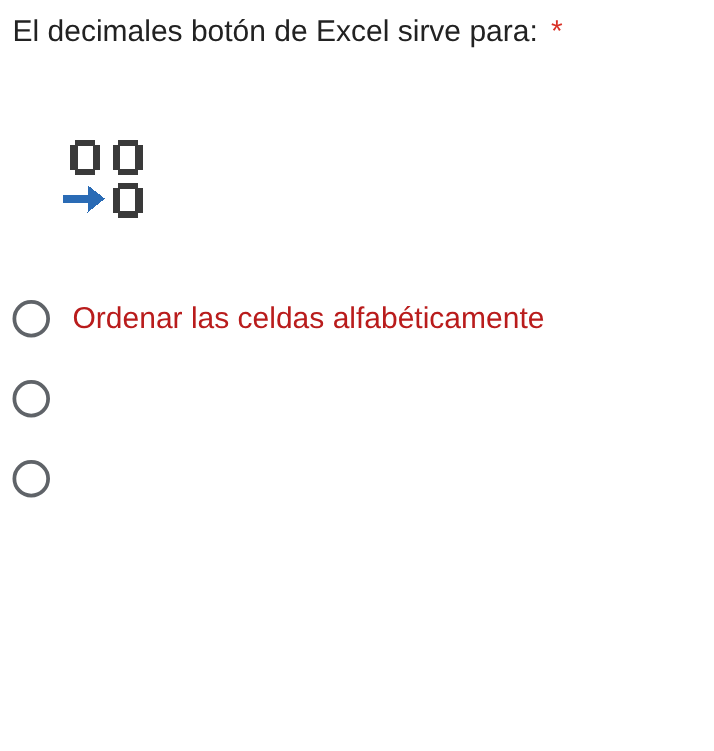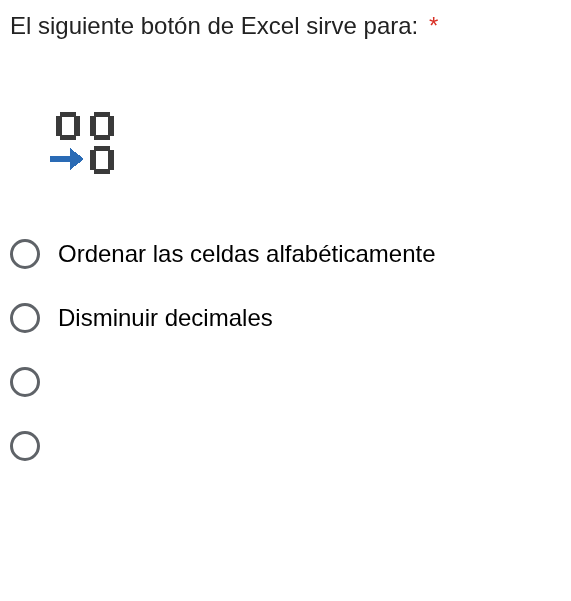--- a/index.html
+++ b/index.html
@@ -32,28 +32,28 @@
   }
   .radio {
     width: 30px;
     height: 30px;
     border: 3px solid #5f6368;
     border-radius: 50%;
     flex: 0 0 auto;
   }
   .opt-label {
     font-size: 24px;
-    color: #000000;
+    color: #b91c1c;
   }
 </style>
 </head>
 <body>
 
 <div class="question">
-  <span>El siguiente botón de Excel sirve para:</span>
+  <span>El decimales botón de Excel sirve para:</span>
   <span class="req">*</span>
 </div>
 
 <div class="icon-wrap">
   <svg width="80" height="70" viewBox="0 0 80 70" shape-rendering="crispEdges">
 
     <g fill="#3a3a3a">
 
       <rect x="10" y="2" width="16" height="5"></rect>
       <rect x="6" y="6" width="6" height="20"></rect>
@@ -82,24 +82,20 @@
   </svg>
 </div>
 
 <div class="options">
 
   <label class="option">
     <span class="radio"></span>
     <span class="opt-label">Ordenar las celdas alfabéticamente</span>
   </label>
 
-  <label class="option">
-    <span class="radio"></span>
-    <span class="opt-label">Disminuir decimales</span>
-  </label>
 
   <label class="option">
     <span class="radio"></span>
   </label>
 
   <label class="option">
     <span class="radio"></span>
   </label>
 
 </div>

